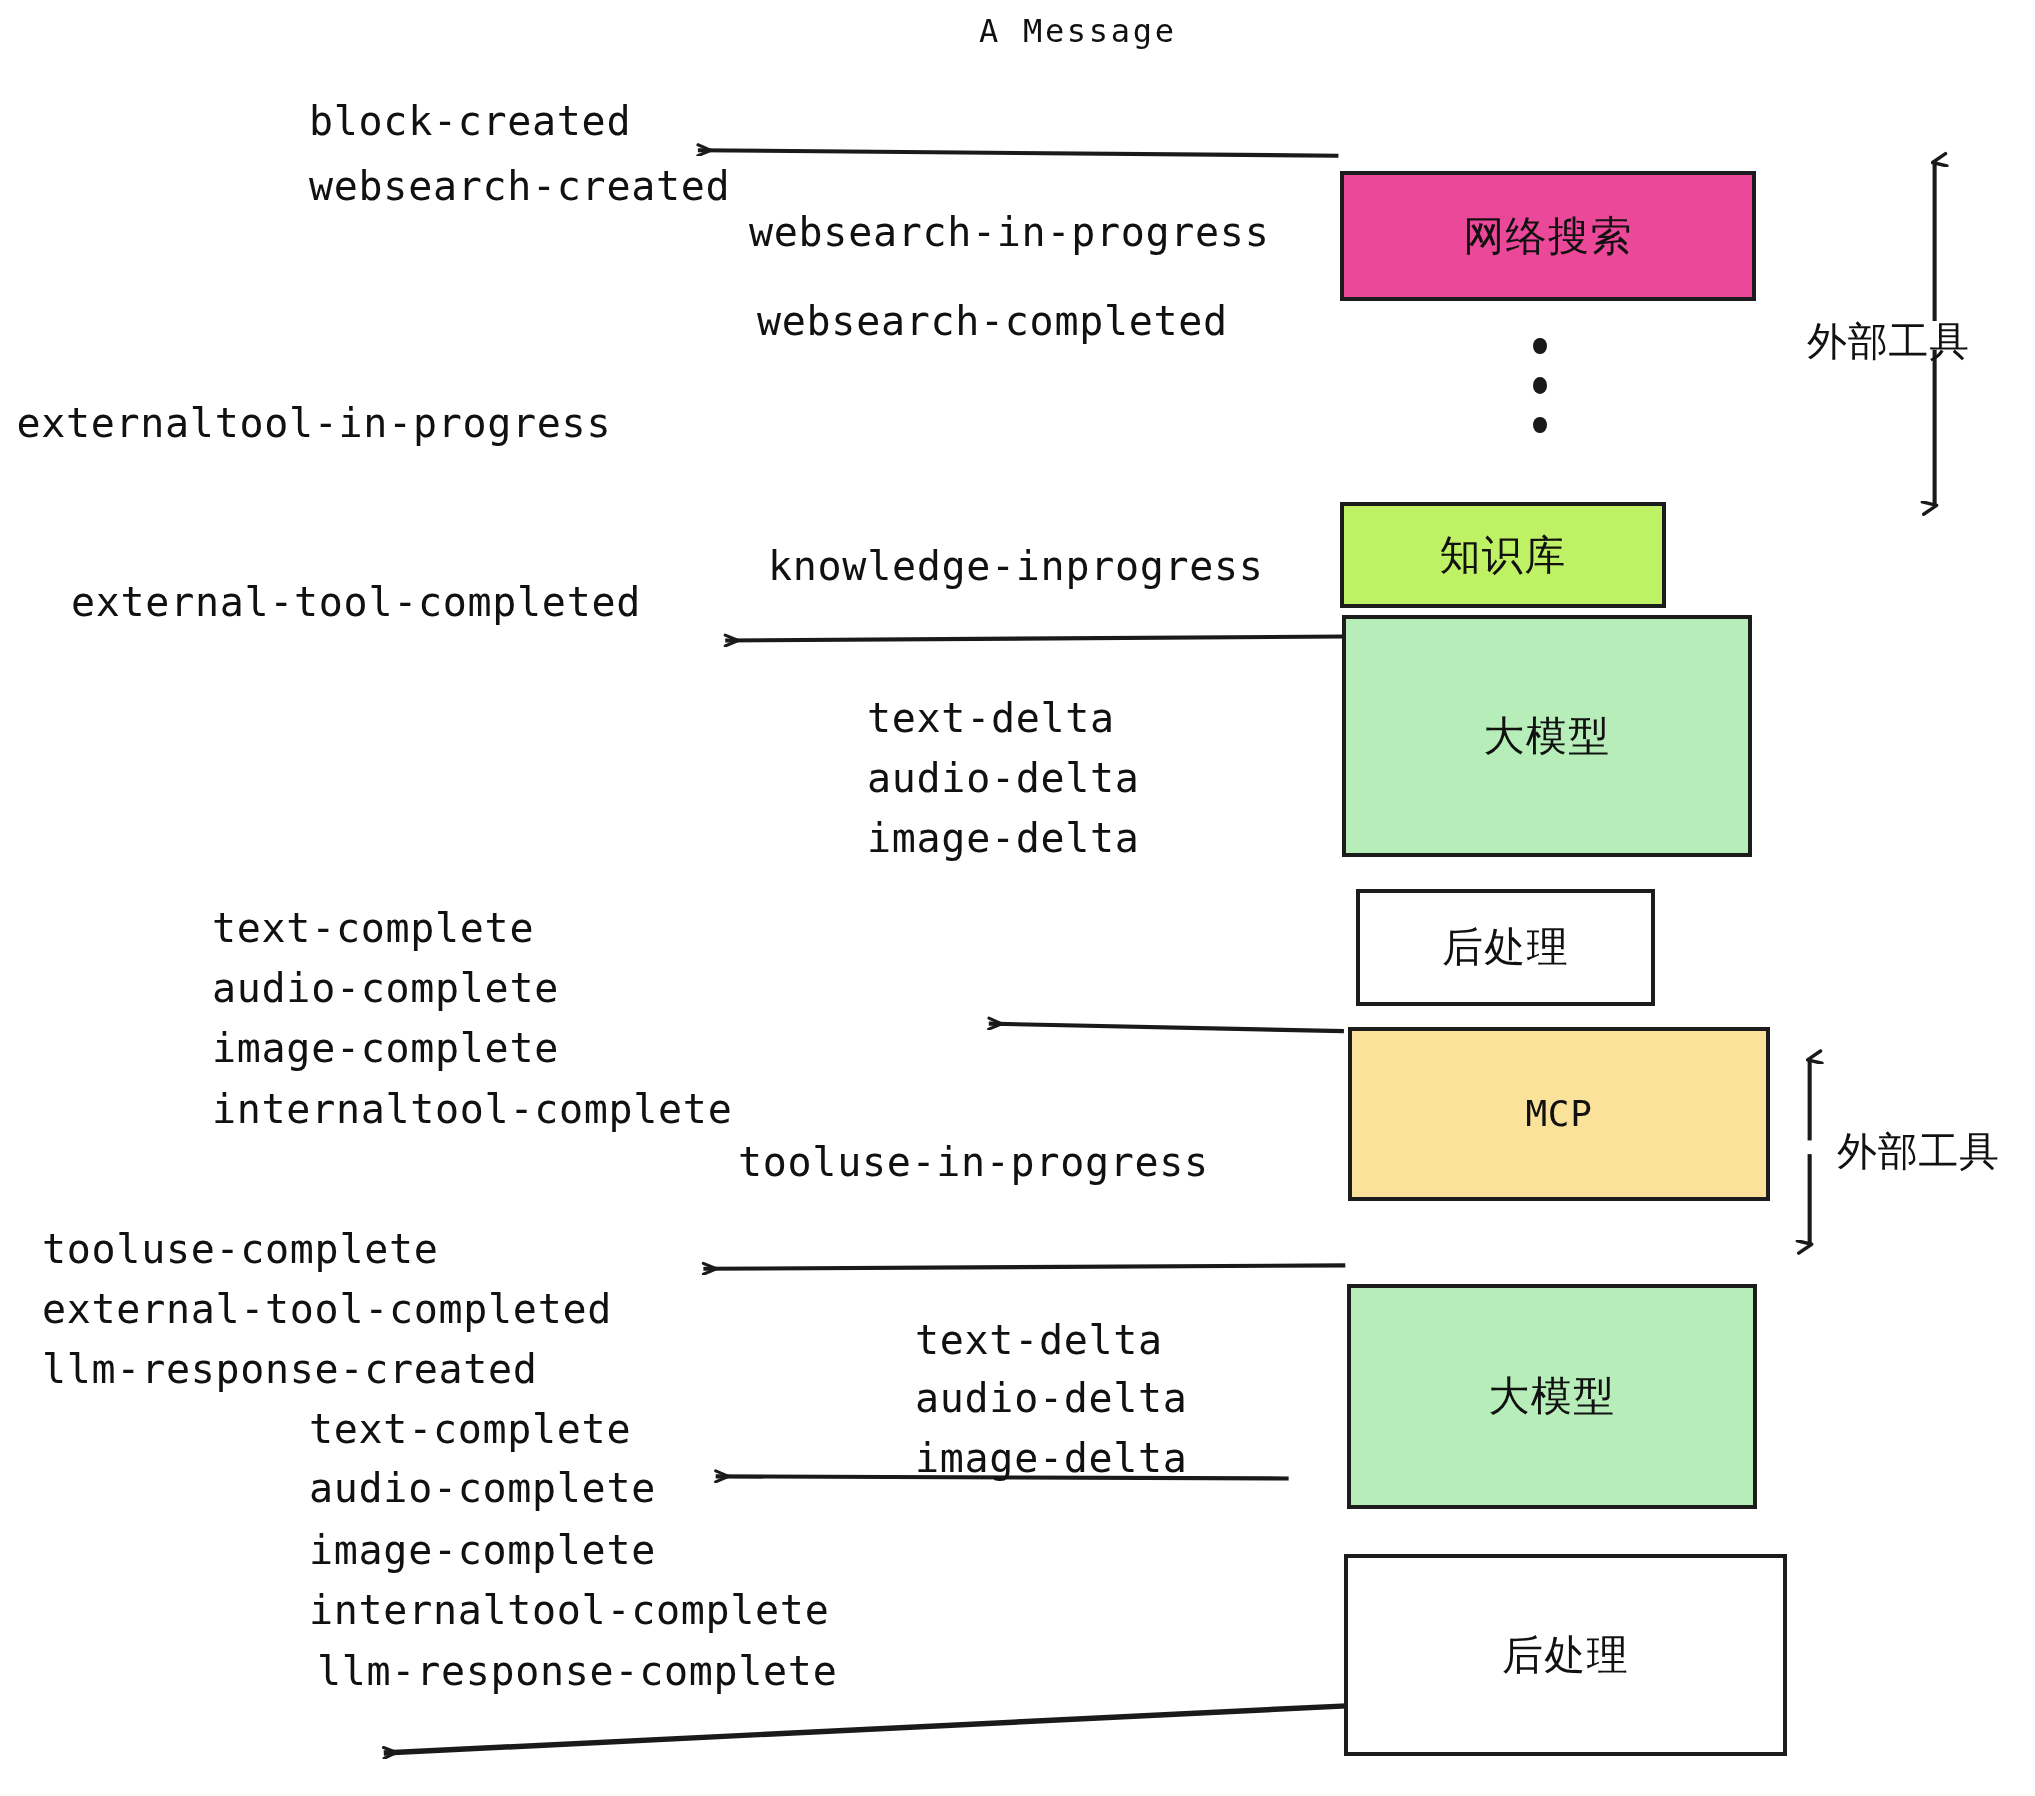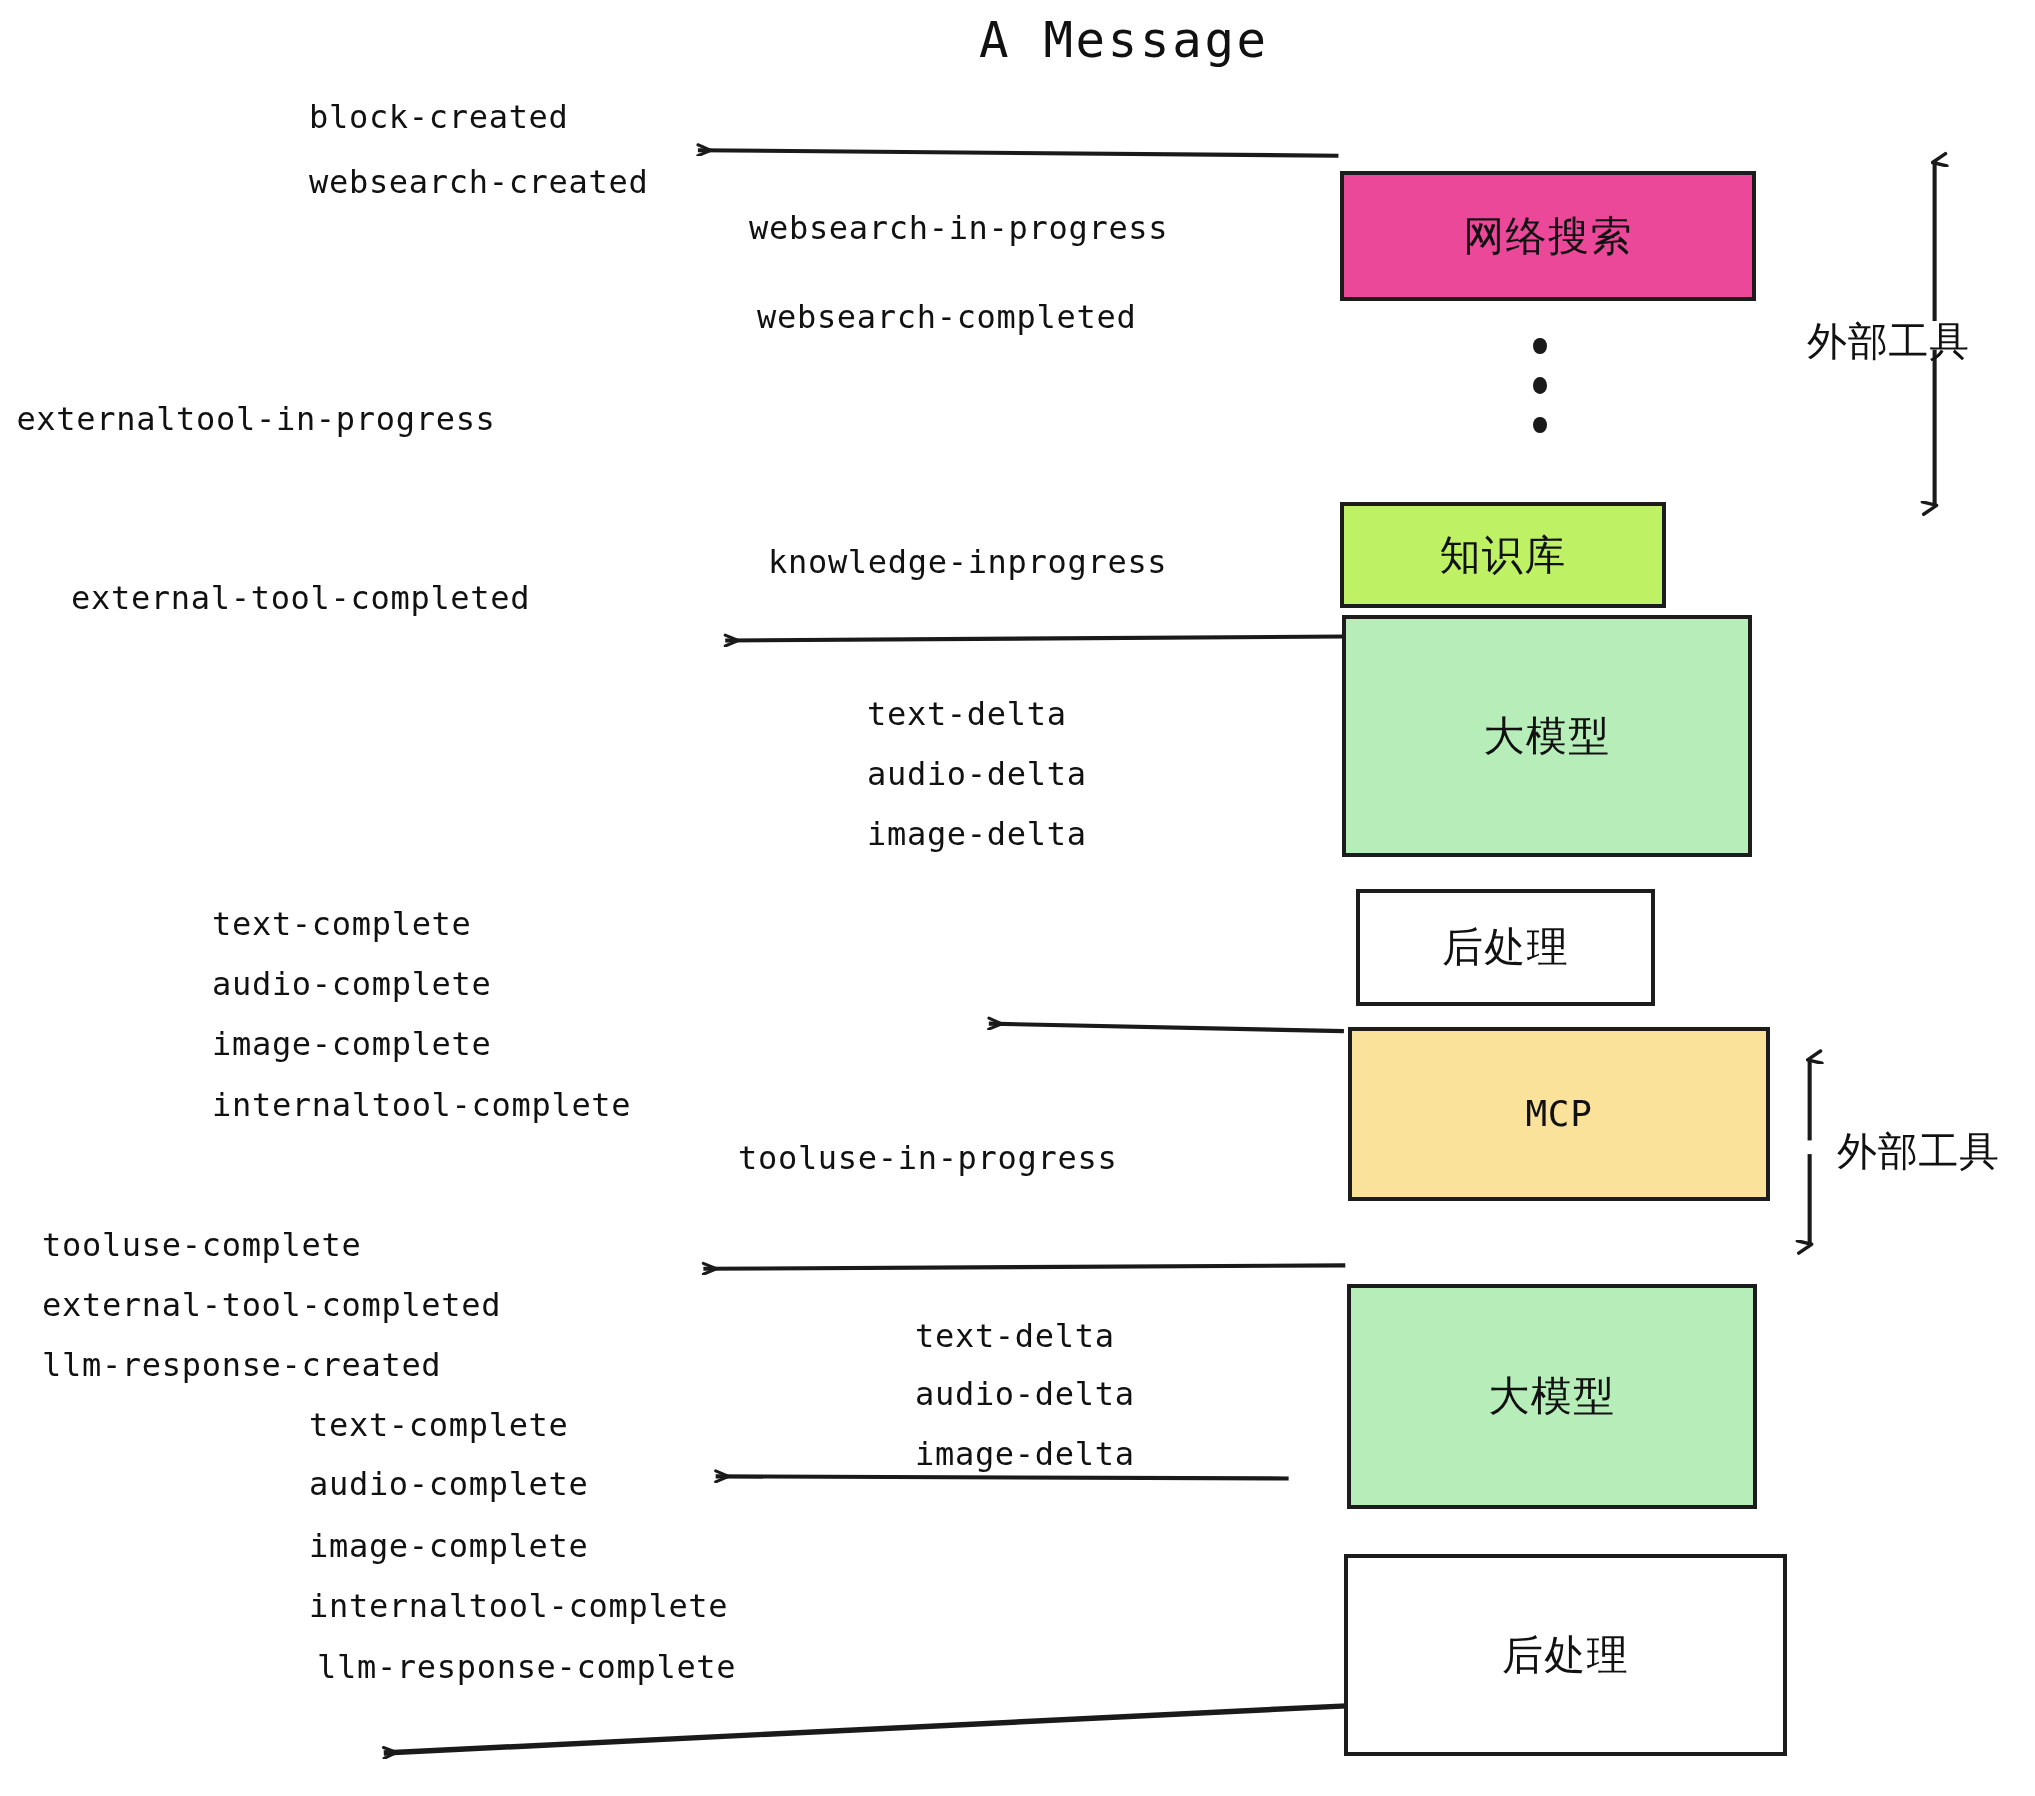--- a/index.html
+++ b/index.html
@@ -3,24 +3,24 @@
 <meta charset="utf-8">
 <style>
   html,body{margin:0;padding:0;background:#ffffff;}
   body{width:2035px;height:1796px;overflow:hidden;
        font-family:"DejaVu Sans Mono","Liberation Mono",monospace;color:#1a1a1a;}
   #stage{position:relative;width:2035px;height:1796px;background:#fff;}
 
   
   .evt{position:absolute;white-space:nowrap;
        font-family:"DejaVu Sans Mono","Liberation Mono",monospace;
-       font-size:32px;letter-spacing:0.7px;color:#111;line-height:1;}
+       font-size:40px;letter-spacing:0.7px;color:#111;line-height:1;}
   .title{position:absolute;white-space:nowrap;
        font-family:"DejaVu Sans Mono","Liberation Mono",monospace;
-       font-size:49px;letter-spacing:2.7px;color:#111;}
+       font-size:32px;letter-spacing:2.7px;color:#111;}
 
   
   .nodebox{position:absolute;border:4.1px solid #1c1c1c;box-sizing:border-box;
            display:flex;align-items:center;justify-content:center;}
   .nodebox .lbl{font-family:"DejaVu Sans","Liberation Sans",sans-serif;
                 font-size:41px;color:#111;letter-spacing:1.4px;line-height:1;}
   .nodebox.mono .lbl{font-family:"DejaVu Sans Mono","Liberation Mono",monospace;
                 font-size:36px;letter-spacing:0.7px;}
 
   

